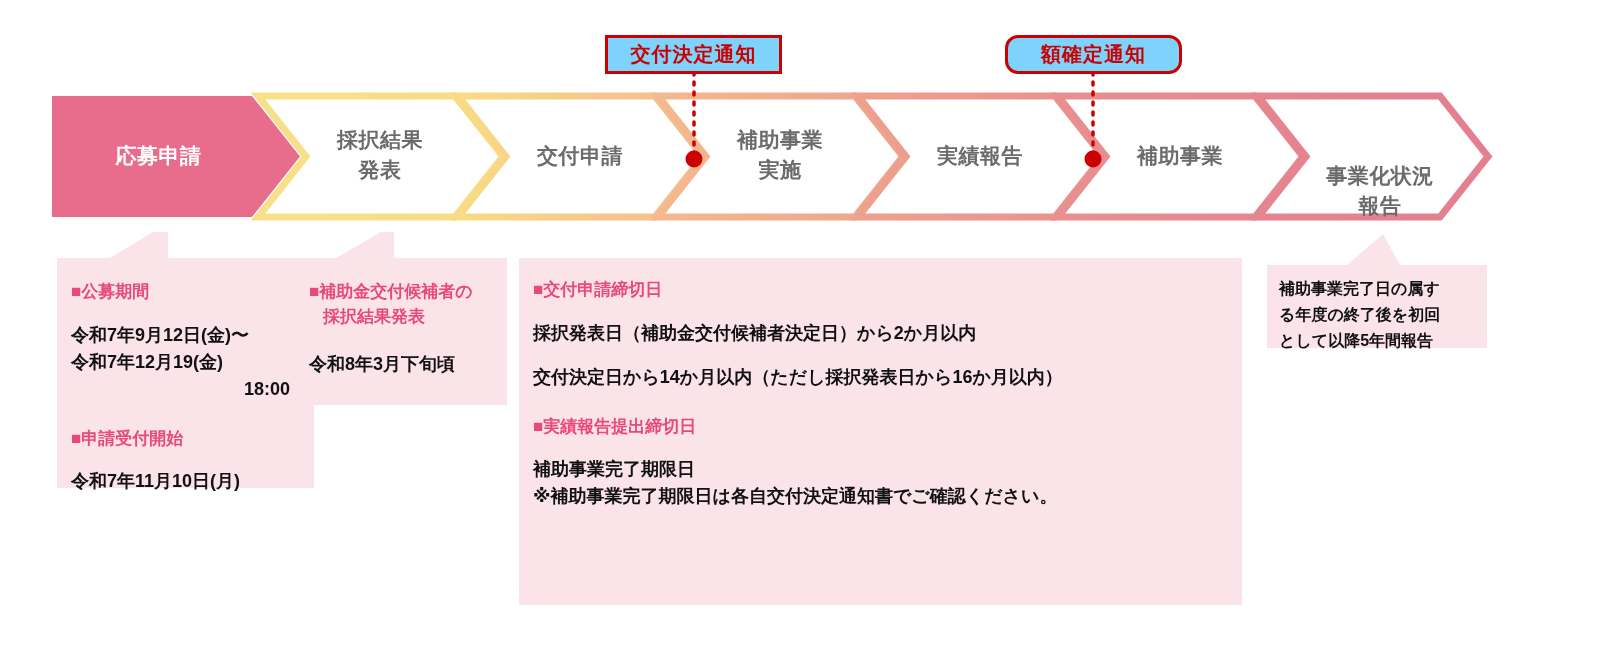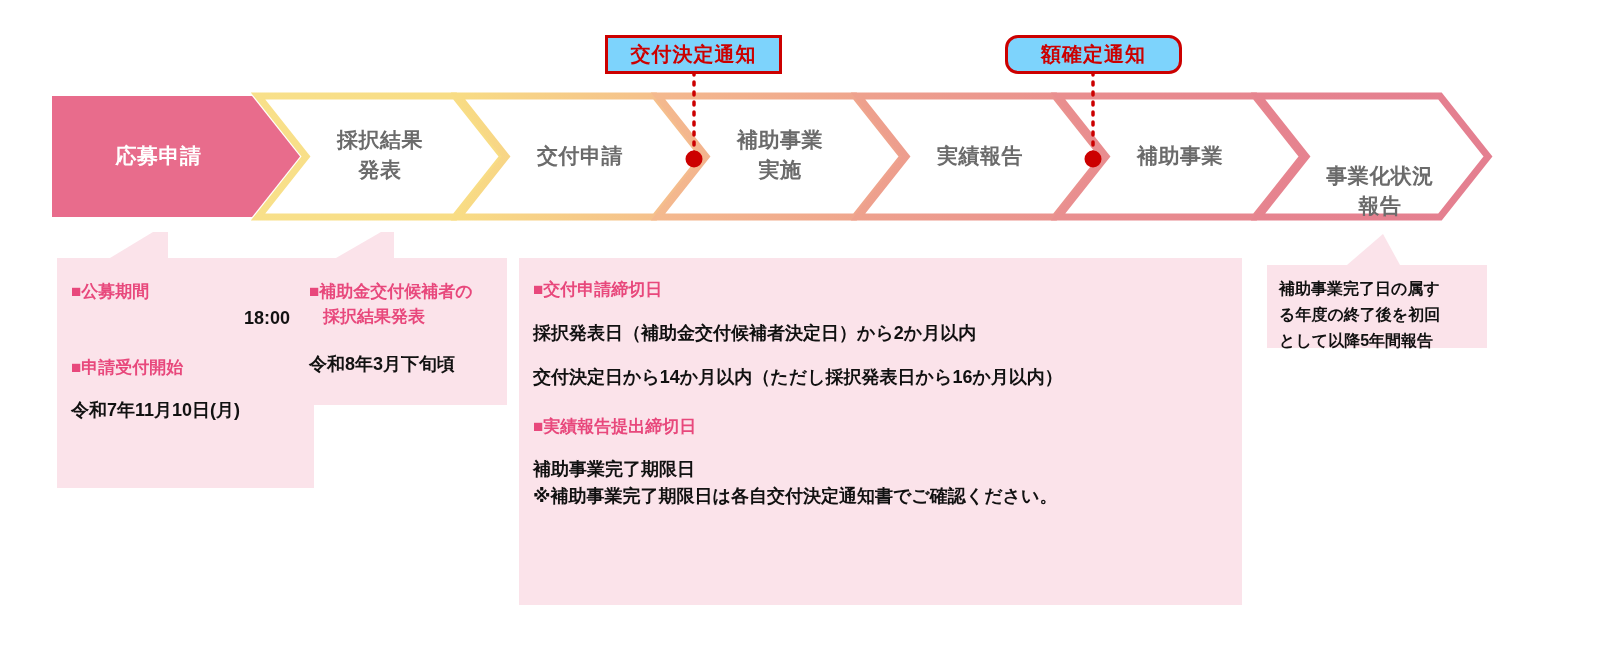--- a/index.html
+++ b/index.html
@@ -172,20 +172,22 @@
 
   <div class="notice-box" style="left:605px;top:35px;width:177px;height:39px;">
     <span>交付決定通知</span>
   </div>
   <div class="notice-box" style="left:1005px;top:35px;width:177px;height:39px;border-radius:13px;">
     <span>額確定通知</span>
   </div>
 
   <div class="info-box" id="info-box-1">
     <div class="sec-head">■公募期間</div>
+    <div class="sec-body b1">令和7年9月12日(金)〜</div>
+    <div class="sec-body">令和7年12月19(金)</div>
     <div class="sec-body right-al">18:00</div>
     <div class="sec-head h2">■申請受付開始</div>
     <div class="sec-body b2">令和7年11月10日(月)</div>
   </div>
 
   <div class="info-box" id="info-box-2">
     <div class="sec-head">■補助金交付候補者の</div>
     <div class="sec-head hang">採択結果発表</div>
     <div class="sec-body">令和8年3月下旬頃</div>
   </div>

